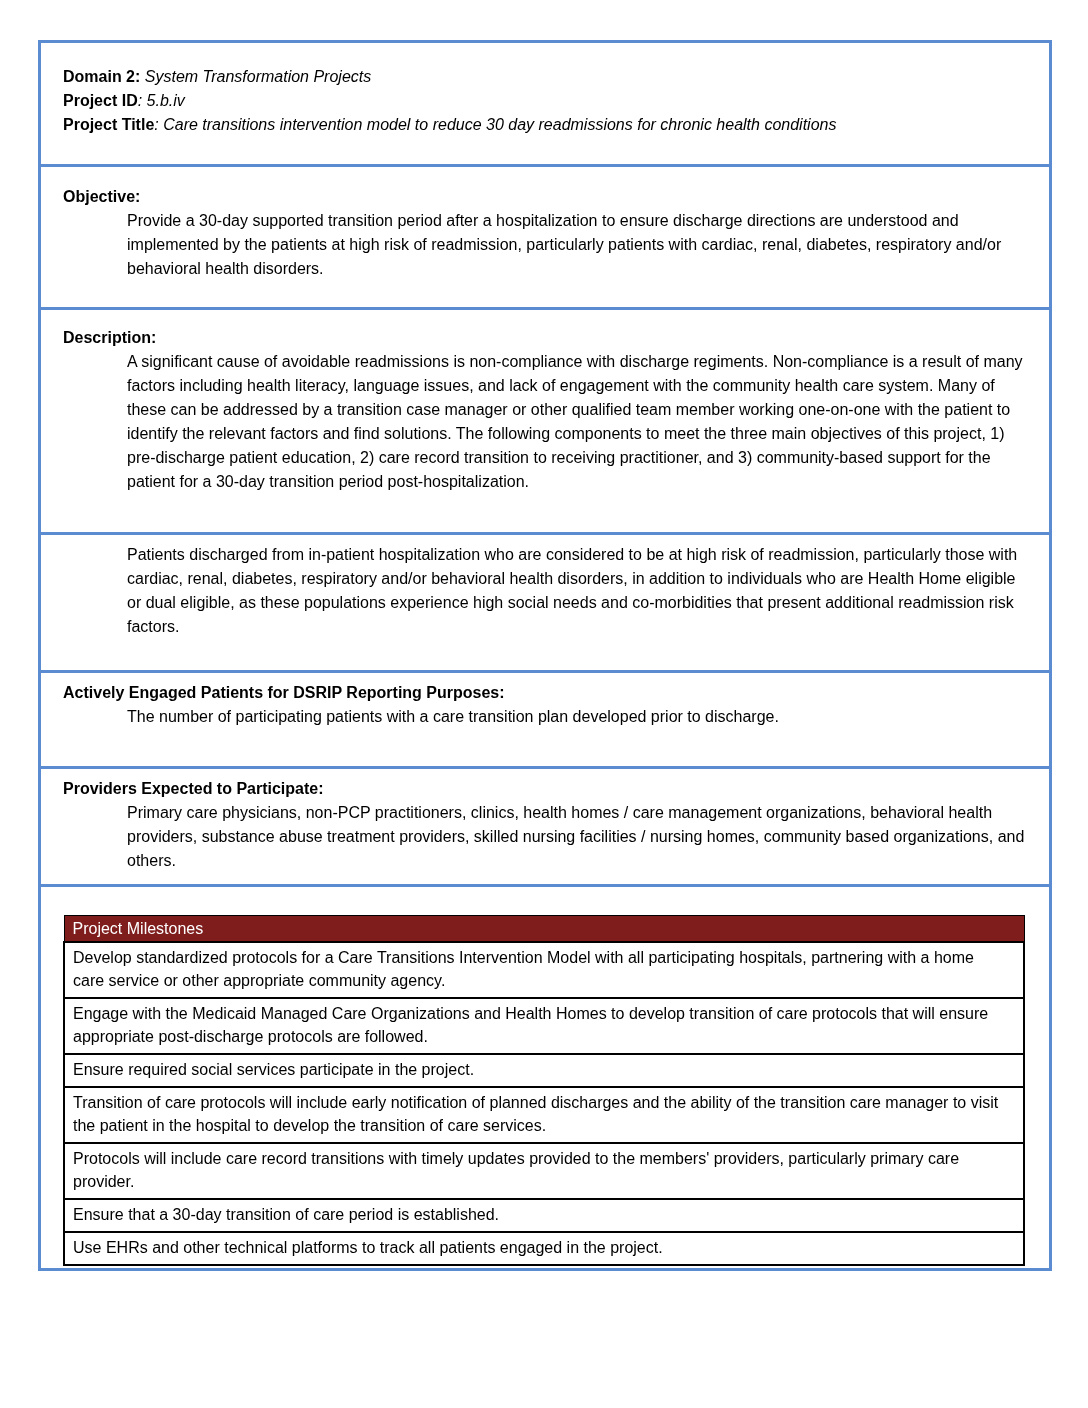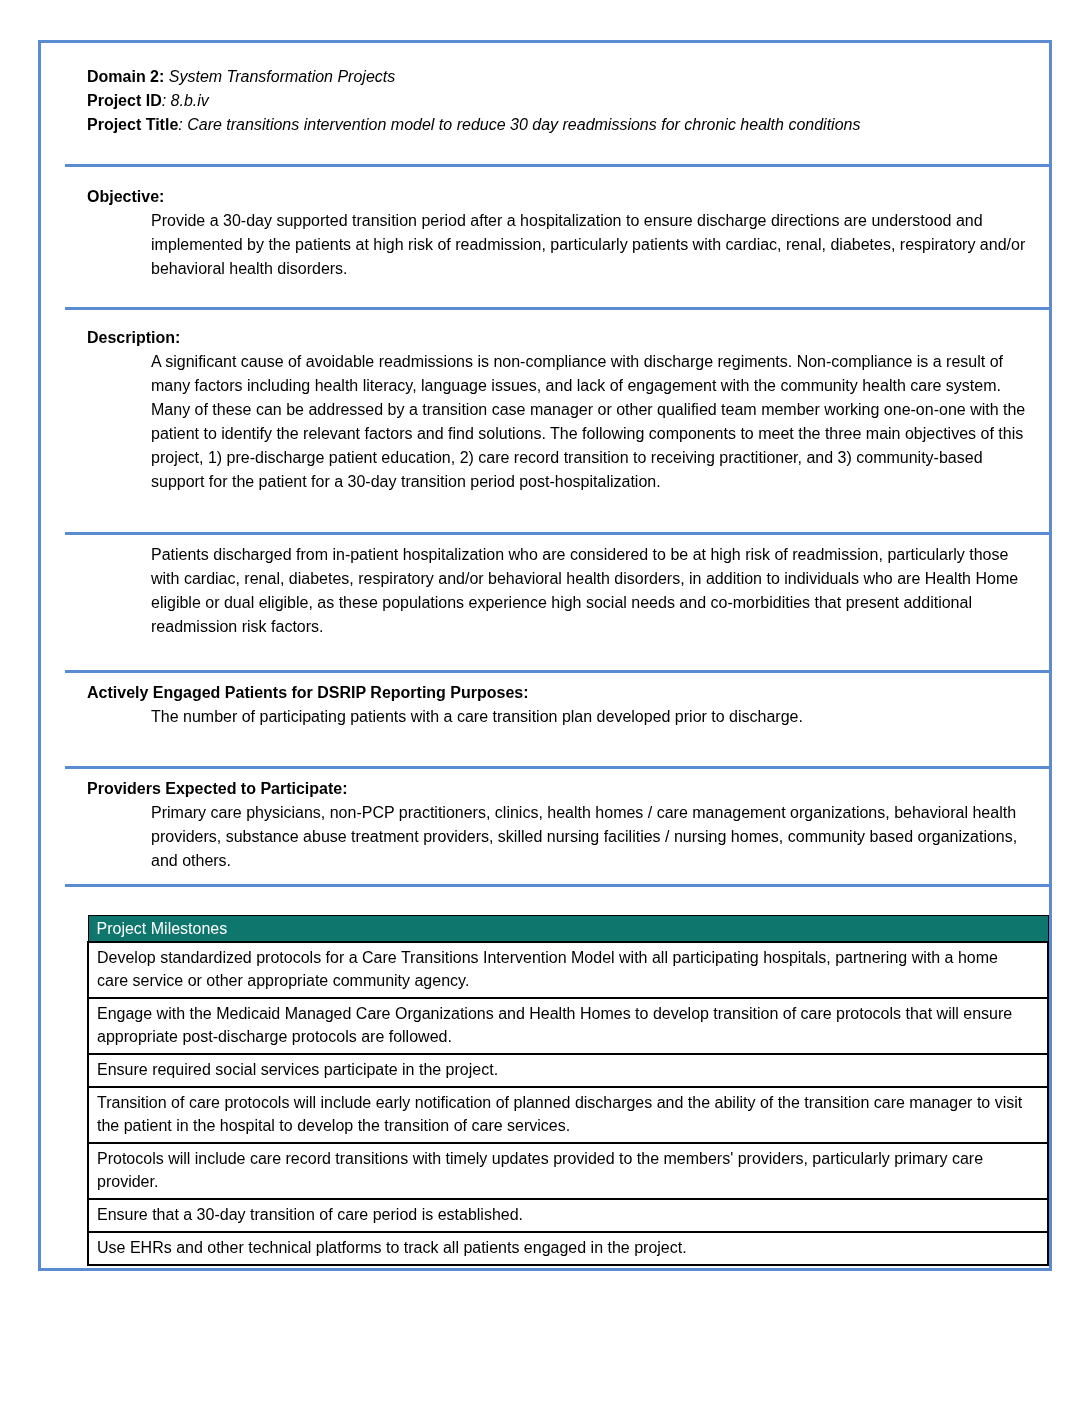--- a/index.html
+++ b/index.html
@@ -1,40 +1,40 @@
 <!DOCTYPE html>
 <html><head>
 <meta charset="utf-8">
 <style>
   html, body { margin: 0; padding: 0; background: #ffffff; }
   body { width: 1088px; height: 1408px; position: relative; font-family: "Liberation Sans", sans-serif; color: #000; }
   .frame { position: absolute; left: 38px; top: 40px; width: 1008px; border: 3px solid #5b8bd0; }
-  .section { border-bottom: 3px solid #5b8bd0; padding: 8px 22px 10px 22px; font-size: 16px; line-height: 24px; margin-left: 24px; }
+  .section { border-bottom: 3px solid #5b8bd0; padding: 8px 22px 10px 22px; font-size: 16px; line-height: 24px; }
   .section:last-child { border-bottom: none; }
   .label { font-weight: bold; }
   .ital { font-style: italic; }
   .indent { padding-left: 64px; }
   .s-header { height: 124px; padding-top: 22px; box-sizing: border-box; }
   .s-obj { height: 143px; box-sizing: border-box; padding-top: 18px; }
   .s-desc { height: 225px; box-sizing: border-box; padding-top: 16px; }
   .s-target { height: 138px; box-sizing: border-box; }
   .s-engaged { height: 96px; box-sizing: border-box; }
   .s-providers { height: 118px; box-sizing: border-box; }
   .s-milestones { padding: 28px 22px 2px 22px; }
   table.ms { width: 962px; border-collapse: collapse; font-size: 16px; line-height: 23px; }
-  table.ms th { background: #0f766e; color: #fff; font-weight: normal; text-align: left; padding: 1px 8px; border: 1px solid #000; }
+  table.ms th { background: #7f1d1d; color: #fff; font-weight: normal; text-align: left; padding: 1px 8px; border: 1px solid #000; }
   table.ms td { border: 2px solid #000; padding: 3px 20px 5px 8px; vertical-align: top; }
 </style>
 </head>
 <body>
 
 <div class="frame">
   <div class="section s-header">
     <div><span class="label">Domain 2:</span> <span class="ital">System Transformation Projects</span></div>
-    <div><span class="label">Project ID</span><span class="ital">: 8.b.iv</span></div>
+    <div><span class="label">Project ID</span><span class="ital">: 5.b.iv</span></div>
     <div><span class="label">Project Title</span><span class="ital">: Care transitions intervention model to reduce 30 day readmissions for chronic health conditions</span></div>
   </div>
 
   <div class="section s-obj">
     <div class="label">Objective:</div>
     <div class="indent">Provide a 30-day supported transition period after a hospitalization to ensure discharge directions are understood and implemented by the patients at high risk of readmission, particularly patients with cardiac, renal, diabetes, respiratory and/or behavioral health disorders.</div>
   </div>
 
   <div class="section s-desc">
     <div class="label">Description:</div>

